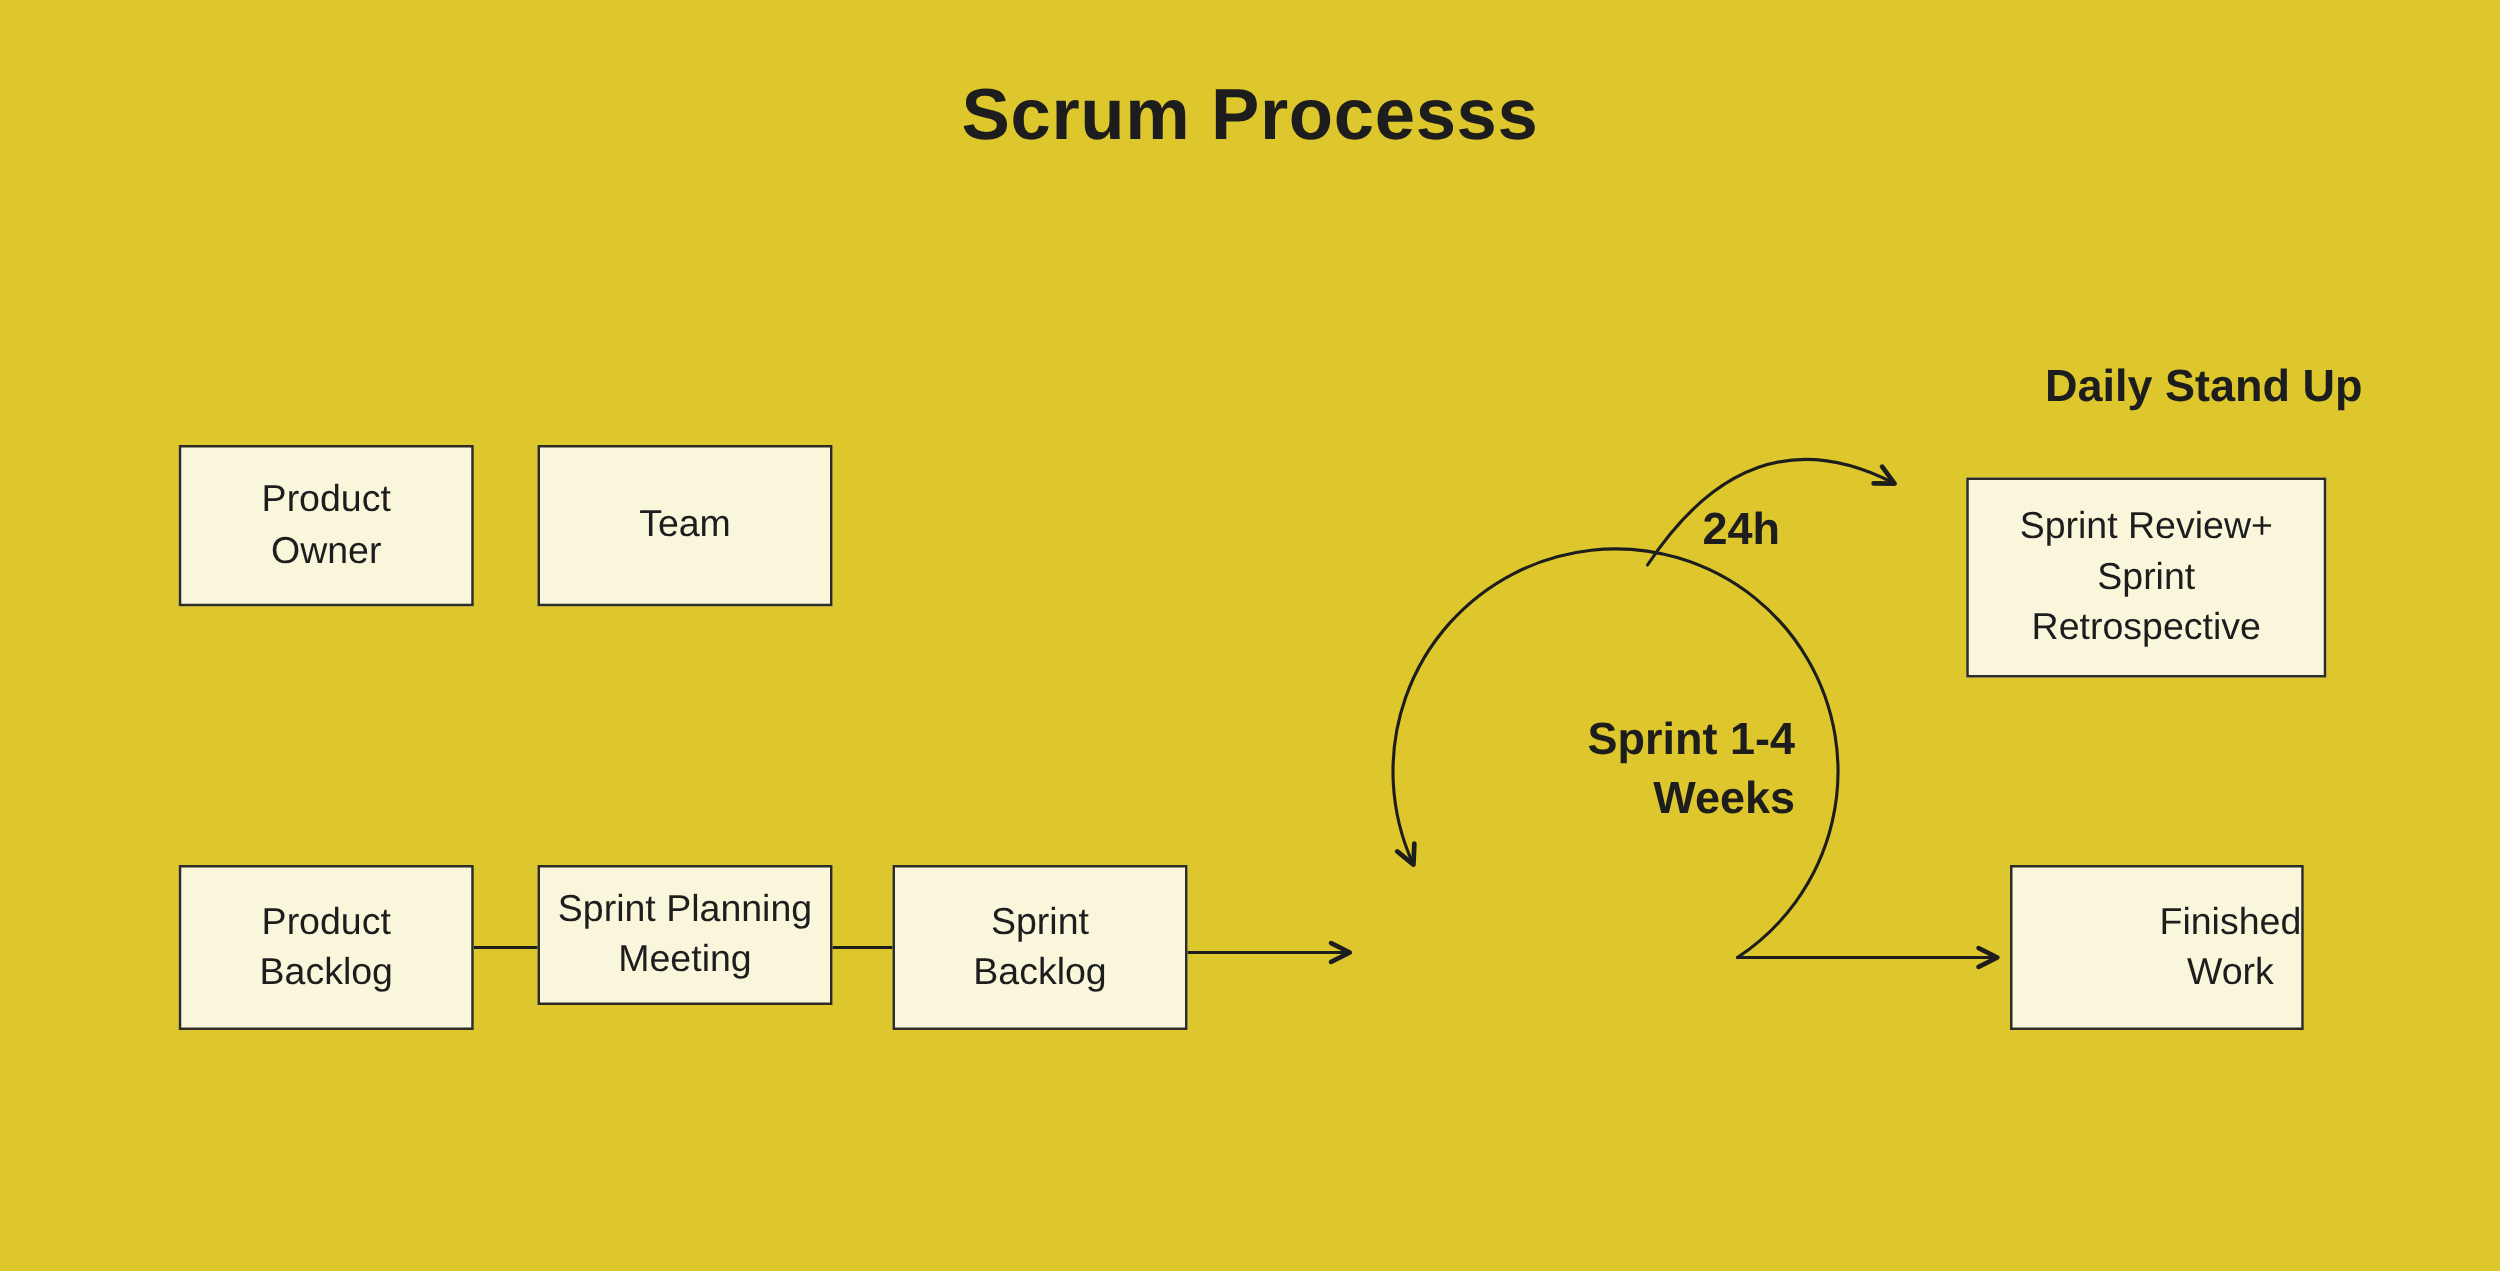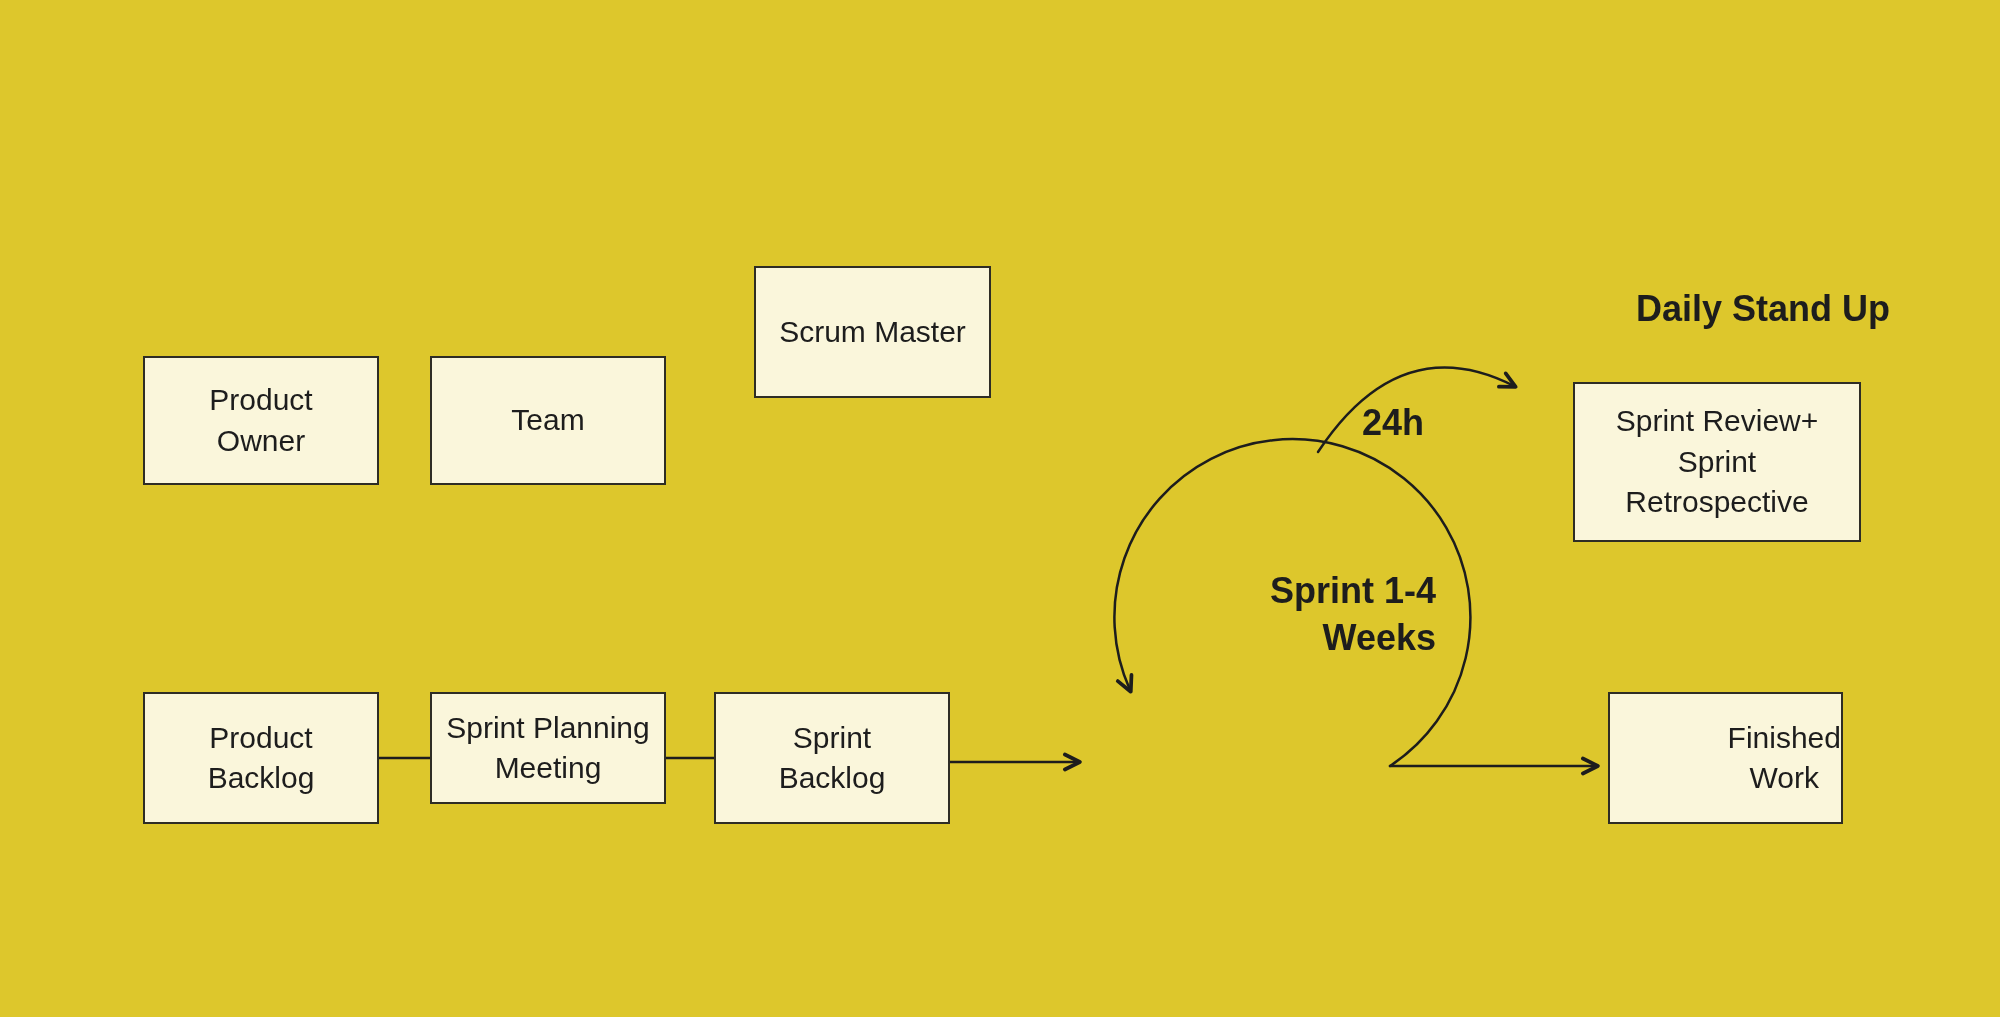--- a/index.html
+++ b/index.html
@@ -59,20 +59,21 @@
   }
   .label-daily-standup { left: 1540px; top: 286px; width: 350px; }
   .label-sprint-weeks  { left: 1136px; top: 540px; width: 300px; margin-top: 28px; }
   .label-24h           { left: 1314px; top: 400px; width: 110px; }
 </style>
 </head>
 <body>
 
 <div class="canvas">
 
+  <div class="title">Scrum Processs</div>
 
   <svg class="arrows-layer" viewBox="0 0 2000 1017" xmlns="http://www.w3.org/2000/svg">
     <defs>
       <marker id="arrowhead" viewBox="0 0 12 12" refX="9" refY="6" markerWidth="9" markerHeight="9" orient="auto-start-reverse">
         <path d="M2,2 L10,6 L2,10" fill="none" stroke="#1d1d1d" stroke-width="2" stroke-linecap="round" stroke-linejoin="round"></path>
       </marker>
     </defs>
     <g fill="none" stroke="#1d1d1d" stroke-width="2.5" stroke-linecap="round">
       <path d="M379,758 L430,758"></path>
       <path d="M666,758 L714,758"></path>
@@ -85,23 +86,20 @@
 
   <div class="box box-product-owner">
     <span>Product
 Owner</span>
   </div>
 
   <div class="box box-team">
     <span>Team</span>
   </div>
 
-  <div class="box box-scrum-master">
-    <span>Scrum Master</span>
-  </div>
 
   <div class="box box-sprint-review">
     <span>Sprint Review+
 Sprint
 Retrospective</span>
   </div>
 
   <div class="box box-product-backlog">
     <span>Product
 Backlog</span>

